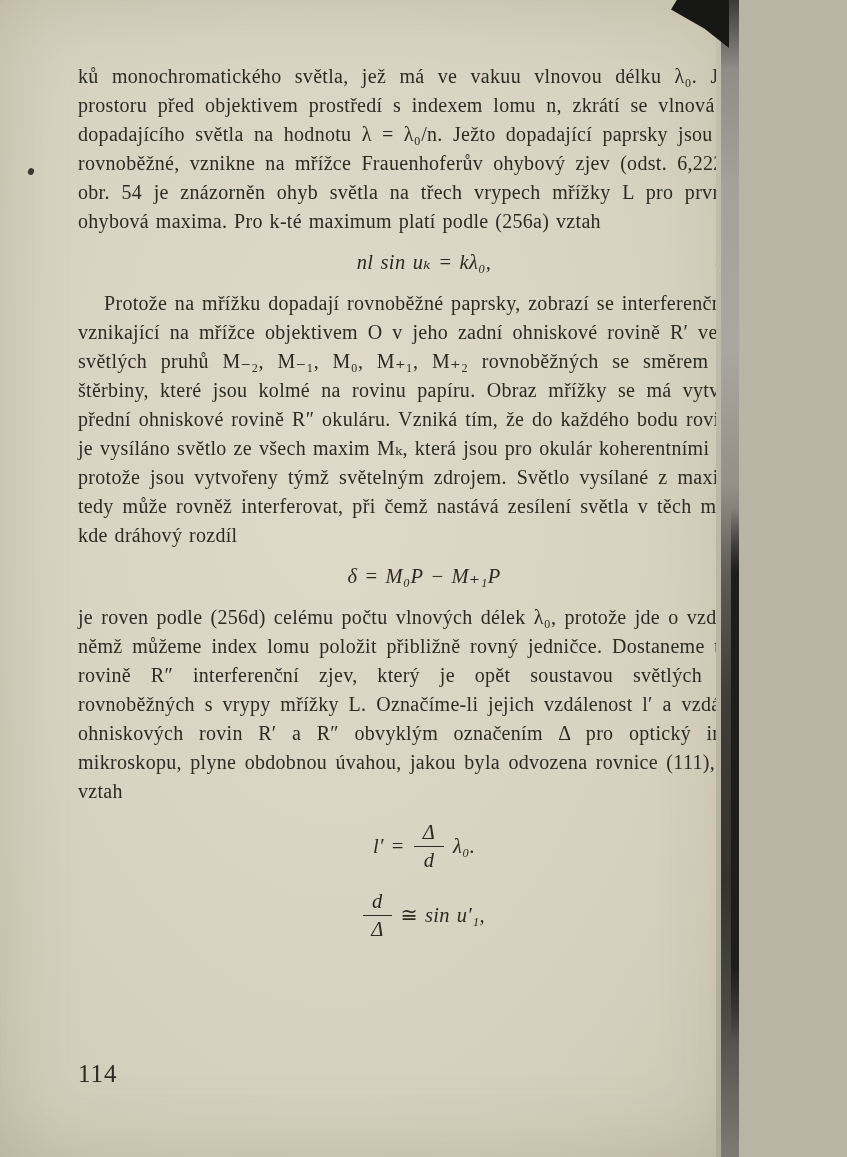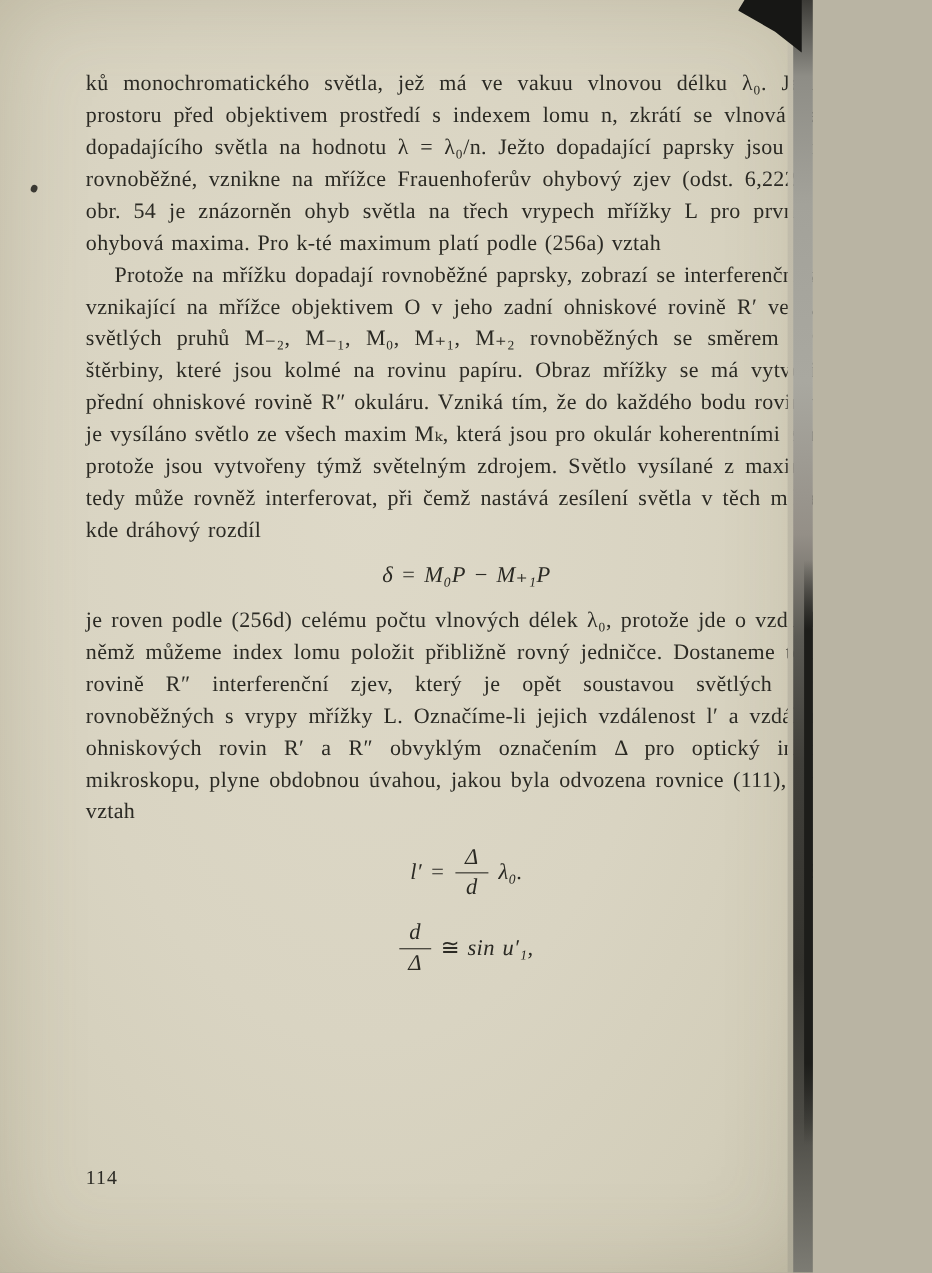--- a/index.html
+++ b/index.html
@@ -80,21 +80,21 @@
     padding: 0 9px 2px;
     border-bottom: 1.7px solid #2b2a24;
   }
   .fden { padding-top: 2px; }
 
   
   .page-number {
     position: absolute;
     left: 78px;
     top: 1060px;
-    font-size: 18px;
+    font-size: 25px;
     letter-spacing: 1px;
     color: #2b2a24;
   }
 
   
   .edge-right {
     position: absolute;
     top: 0;
     right: 0;
     width: 18px;
@@ -147,20 +147,24 @@
 </style>
 </head>
 <body>
 
 <div class="scan">
 
   <div class="text-column">
 
     <p class="para">ků monochromatického světla, jež má ve vakuu vlnovou délku λ₀. Je-li v prostoru před objektivem prostředí s indexem lomu n, zkrátí se vlnová délka dopadajícího světla na hodnotu λ = λ₀/n. Ježto dopadající paprsky jsou téměř rovnoběžné, vznikne na mřížce Frauenhoferův ohybový zjev (odst. 6,222). Na obr. 54 je znázorněn ohyb světla na třech vrypech mřížky L pro první dvě ohybová maxima. Pro k-té maximum platí podle (256a) vztah</p>
 
+    <div class="equation">
+      <span class="eq-body">nl sin uₖ = kλ₀,</span>
+      <span class="eq-number">(256d)</span>
+    </div>
 
 
     <p class="para indent">Protože na mřížku dopadají rovnoběžné paprsky, zobrazí se interferenční zjev vznikající na mřížce objektivem O v jeho zadní ohniskové rovině R′ ve tvaru světlých pruhů M₋₂, M₋₁, M₀, M₊₁, M₊₂ rovnoběžných se směrem vrypů štěrbiny, které jsou kolmé na rovinu papíru. Obraz mřížky se má vytvořit v přední ohniskové rovině R″ okuláru. Vzniká tím, že do každého bodu roviny R″ je vysíláno světlo ze všech maxim Mₖ, která jsou pro okulár koherentními zdroji, protože jsou vytvořeny týmž světelným zdrojem. Světlo vysílané z maxim Mₖ tedy může rovněž interferovat, při čemž nastává zesílení světla v těch místech, kde dráhový rozdíl</p>
 
     <div class="equation">
       <span class="eq-body">δ = M₀P − M₊₁P</span>
     </div>
 
     <p class="para">je roven podle (256d) celému počtu vlnových délek λ₀, protože jde o vzduch, v němž můžeme index lomu položit přibližně rovný jedničce. Dostaneme tedy v rovině R″ interferenční zjev, který je opět soustavou světlých pruhů rovnoběžných s vrypy mřížky L. Označíme-li jejich vzdálenost l′ a vzdálenost ohniskových rovin R′ a R″ obvyklým označením Δ pro optický interval mikroskopu, plyne obdobnou úvahou, jakou byla odvozena rovnice (111), pro l′ vztah</p>
 

